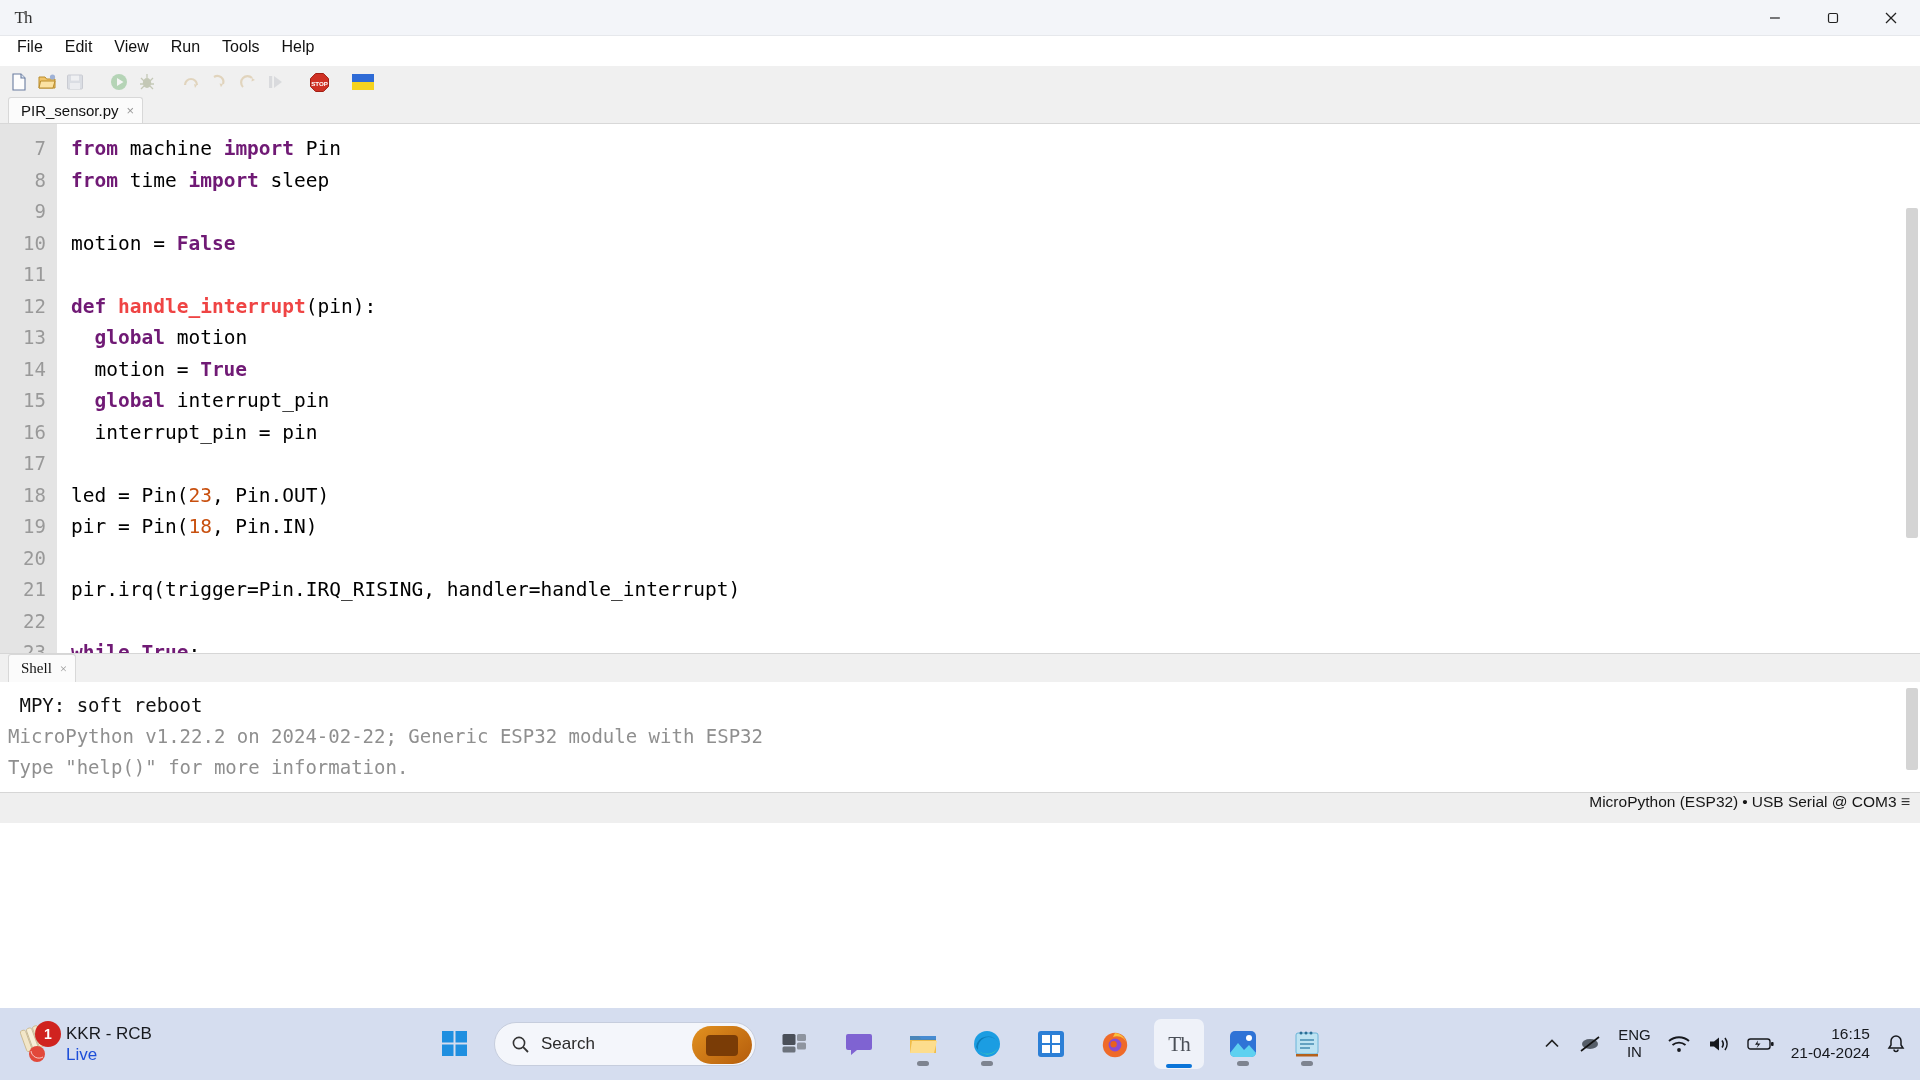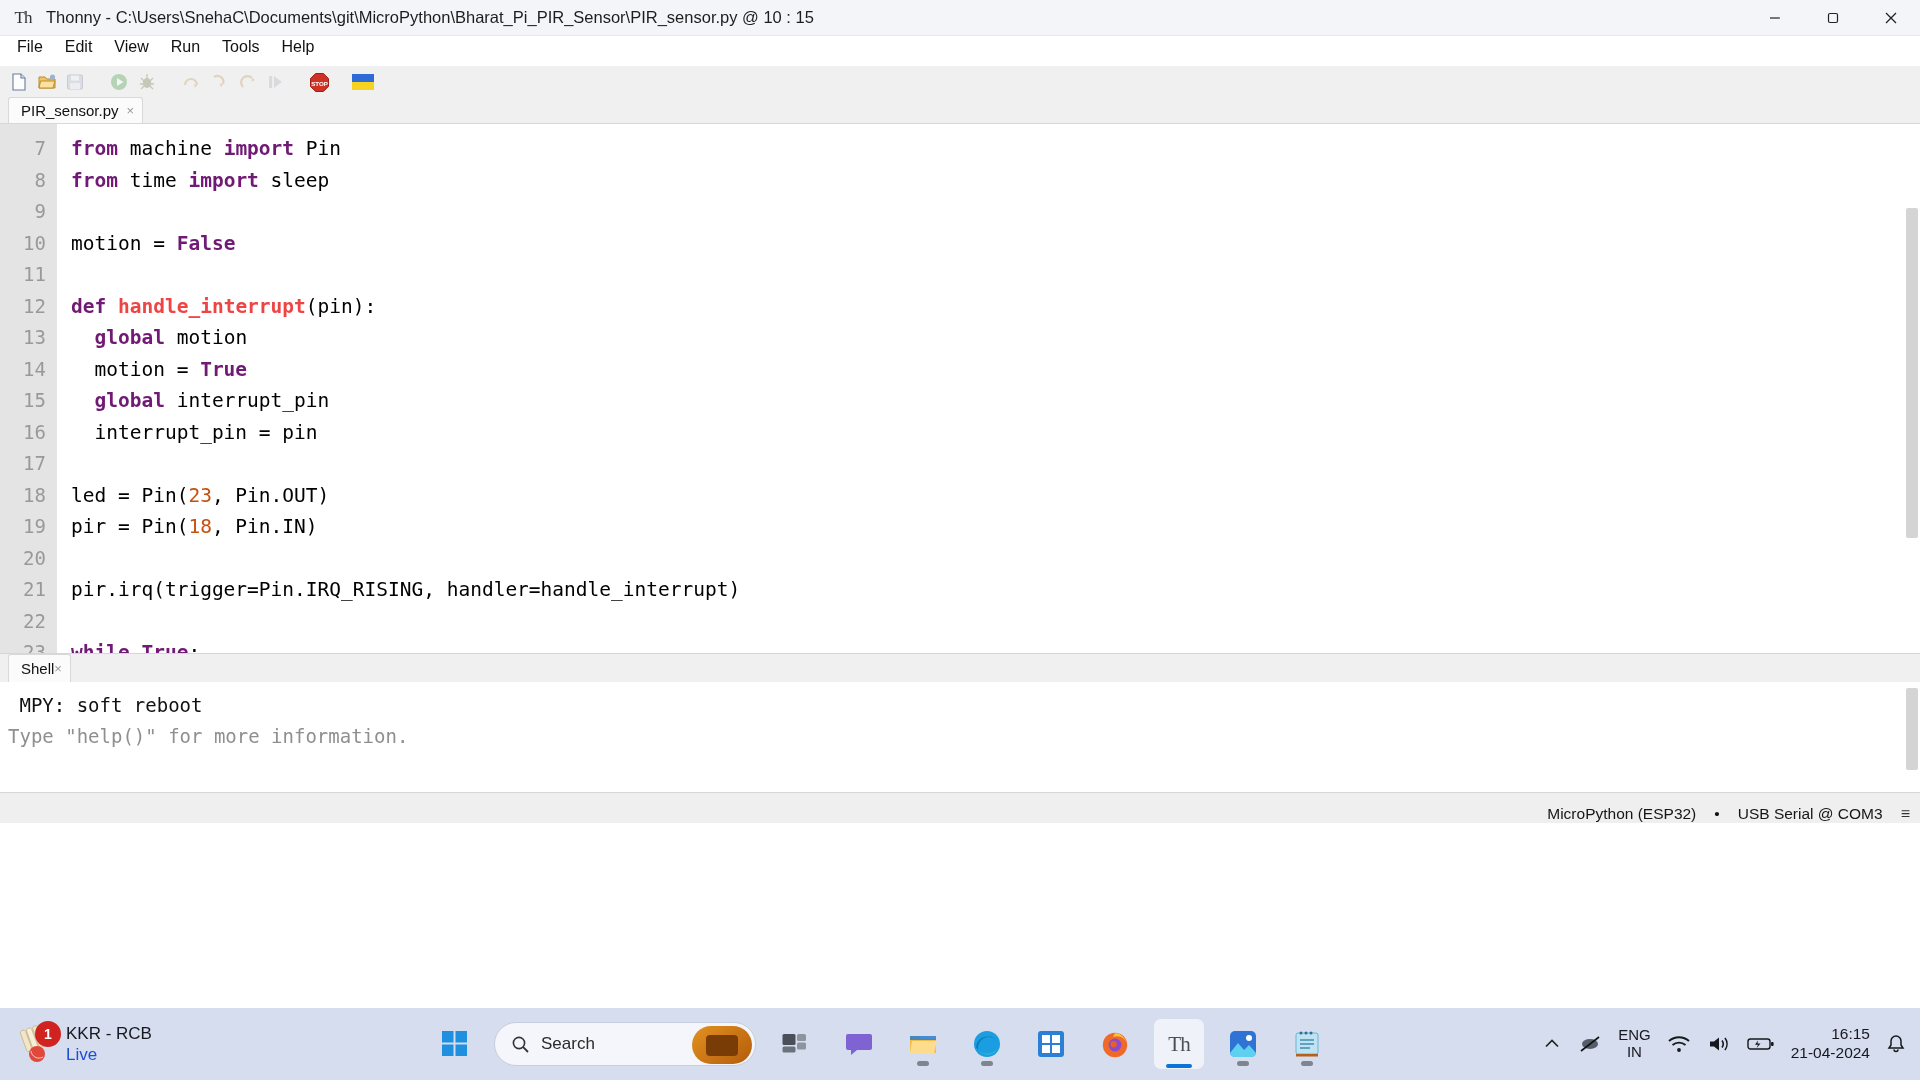--- a/index.html
+++ b/index.html
@@ -171,20 +171,22 @@
     height: 28px;
     background: #fbfbfb;
     border: 1px solid #d8d8d8;
     border-bottom: none;
     border-radius: 3px 3px 0 0;
     display: flex;
     align-items: center;
     padding: 0 8px 0 12px;
     font-size: 15px;
     color: #111;
+    gap: 8px;
+    font-family: Liberation Serif, serif;
   }
   #shellpane {
     position: relative;
     height: 111px;
     background: #ffffff;
     padding: 8px 0 0 8px;
     font-family: "DejaVu Sans Mono", monospace;
     font-size: 19px;
     overflow: hidden;
     border-bottom: 1px solid #d6d6d6;
@@ -204,24 +206,24 @@
     width: 12px; height: 82px;
     background: #d4d4d4;
     border-radius: 2px;
   }
 
   
   #statusbar {
     height: 30px;
     background: #efefef;
     display: flex;
-    align-items: flex-end;
+    align-items: flex-start;
     justify-content: flex-end;
     padding-right: 10px;
-    gap: 18px;
+    gap: 4px;
     font-size: 15.5px;
     color: #161616;
   }
   #status-menu-icon { font-size: 16px; color: #333; }
 
   
   #taskbar {
     position: absolute;
     left: 0; bottom: 0;
     width: 1920px; height: 72px;
@@ -328,21 +330,20 @@
     font-size: 15.5px;
     color: #16181d;
   }
   .sys-icon { display: flex; align-items: center; justify-content: center; }
 </style>
 </head>
 <body>
 
 <div id="titlebar">
   <div id="app-icon">Th</div>
-  <div id="title-text">Thonny  -  C:\Users\SnehaC\Documents\git\MicroPython\Bharat_Pi_PIR_Sensor\PIR_sensor.py  @  10 : 15</div>
   <div id="win-controls">
     <div class="win-btn">
       <svg width="14" height="14" viewBox="0 0 14 14">
           <line x1="2" y1="7" x2="12" y2="7" stroke="#222" stroke-width="1.2"></line>
         </svg>
     </div>
     <div class="win-btn">
       <svg width="14" height="14" viewBox="0 0 14 14">
           <rect x="2.5" y="2.5" width="9" height="9" rx="1.5" fill="none" stroke="#222" stroke-width="1.2"></rect>
         </svg>
@@ -475,20 +476,21 @@
 
 <div id="shellstrip">
   <div class="sh-tab">
     <span>Shell</span>
     <span class="tab-close">×</span>
   </div>
 </div>
 <div id="shellpane">
   <div id="shell-lines">
       <div class="shline sh-out"> MPY: soft reboot</div>
+      <div class="shline sh-sys">MicroPython v1.22.2 on 2024-02-22; Generic ESP32 module with ESP32</div>
       <div class="shline sh-sys">Type "help()" for more information.</div>
     </div>
   <div id="sh-scroll">
     <div id="sh-thumb"></div>
   </div>
 </div>
 
 <div id="statusbar">
   <span>MicroPython (ESP32)</span>
   <span>•</span>

